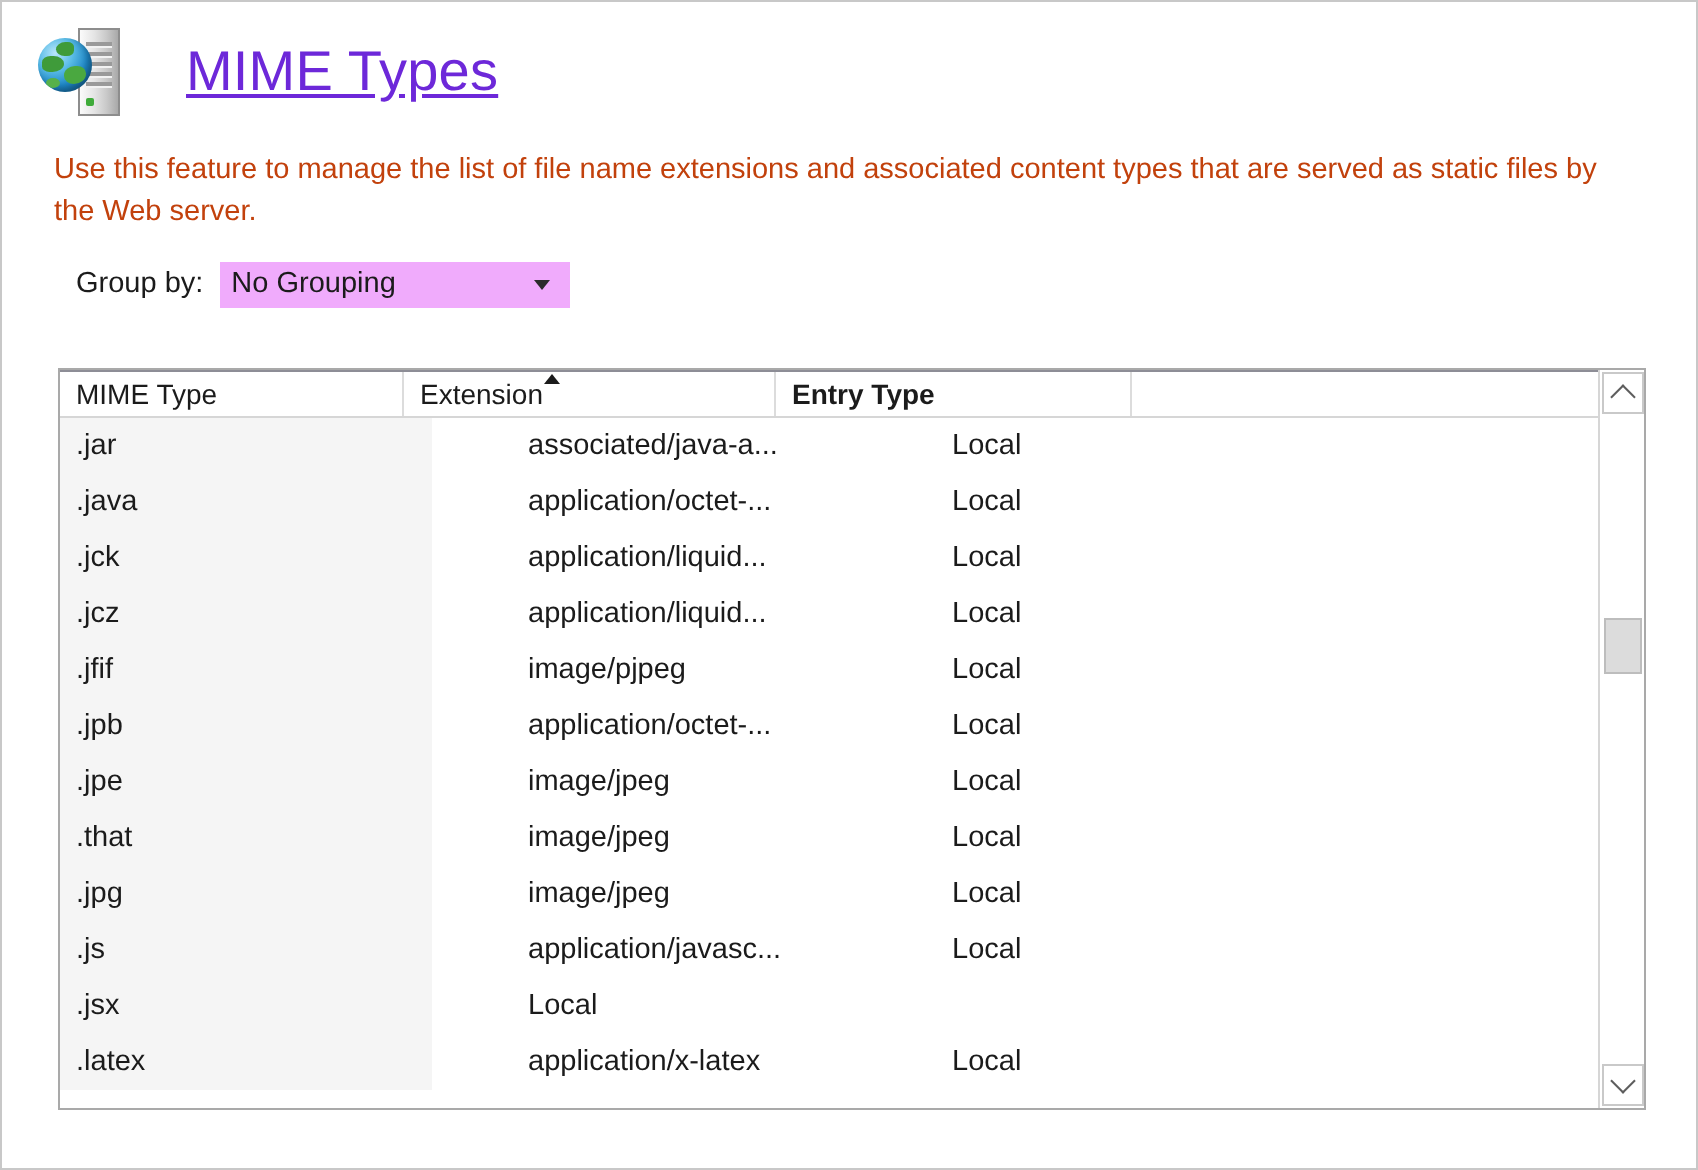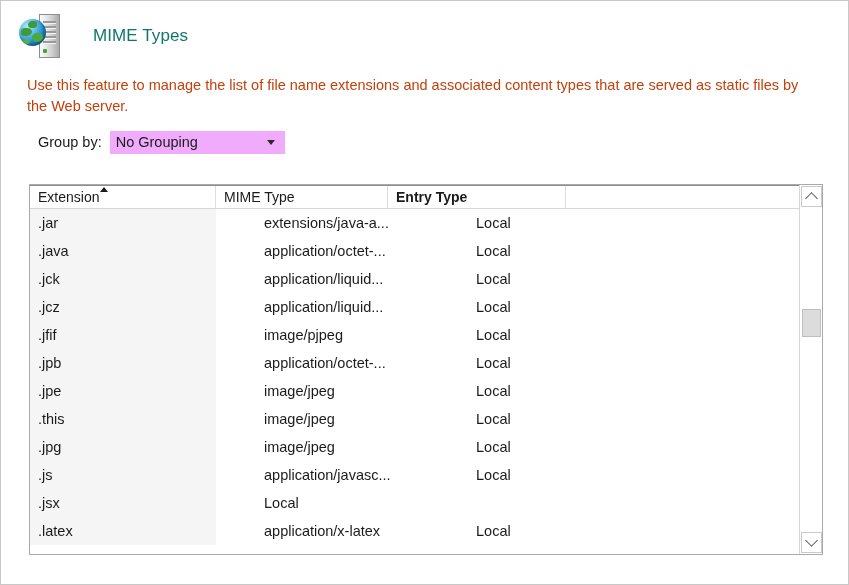--- a/index.html
+++ b/index.html
@@ -30,26 +30,27 @@
     height: 58px;
     box-sizing: border-box;
   }
   .page-icon {
     width: 52px;
     height: 46px;
     position: relative;
     flex: 0 0 auto;
   }
   .page-title {
-    font-size: 17px;
-    color: #0f766e;
+    font-size: 28px;
+    color: #6d28d9;
     font-weight: normal;
     margin-left: 22px;
     letter-spacing: .1px;
     white-space: nowrap;
+    text-decoration: underline;
   }
 
   
   .description {
     margin: 16px 36px 0 26px;
     font-size: 14.5px;
     color: #c2410c;
     line-height: 1.42;
     max-width: 775px;
   }
@@ -313,39 +314,39 @@
     <div class="groupbar-label">Group by:</div>
     <div class="groupby-select">
       <div class="groupby-value">No Grouping</div>
       <div class="caret-down"></div>
     </div>
   </div>
 
   <div class="grid-wrap">
 
     <div class="grid-head">
+      <div class="hcell c2">
+        <span>MIME Type</span>
+      </div>
       <div class="hcell c1">
         <span>Extension</span>
         <span class="sort-asc"></span>
       </div>
-      <div class="hcell c2">
-        <span>MIME Type</span>
-      </div>
       <div class="hcell c3">
         <span>Entry Type</span>
       </div>
       <div class="hcell c4">
         <span></span>
       </div>
     </div>
 
     <div class="grid-body" id="grid-body">
       <div class="grow">
           <div class="gcell c1">.jar</div>
-          <div class="gcell c2">extensions/java-a...</div>
+          <div class="gcell c2">associated/java-a...</div>
           <div class="gcell c3">Local</div>
           <div class="gcell c4"></div>
         </div>
         <div class="grow">
           <div class="gcell c1">.java</div>
           <div class="gcell c2">application/octet-...</div>
           <div class="gcell c3">Local</div>
           <div class="gcell c4"></div>
         </div>
         <div class="grow">
@@ -372,21 +373,21 @@
           <div class="gcell c3">Local</div>
           <div class="gcell c4"></div>
         </div>
         <div class="grow">
           <div class="gcell c1">.jpe</div>
           <div class="gcell c2">image/jpeg</div>
           <div class="gcell c3">Local</div>
           <div class="gcell c4"></div>
         </div>
         <div class="grow">
-          <div class="gcell c1">.this</div>
+          <div class="gcell c1">.that</div>
           <div class="gcell c2">image/jpeg</div>
           <div class="gcell c3">Local</div>
           <div class="gcell c4"></div>
         </div>
         <div class="grow">
           <div class="gcell c1">.jpg</div>
           <div class="gcell c2">image/jpeg</div>
           <div class="gcell c3">Local</div>
           <div class="gcell c4"></div>
         </div>

